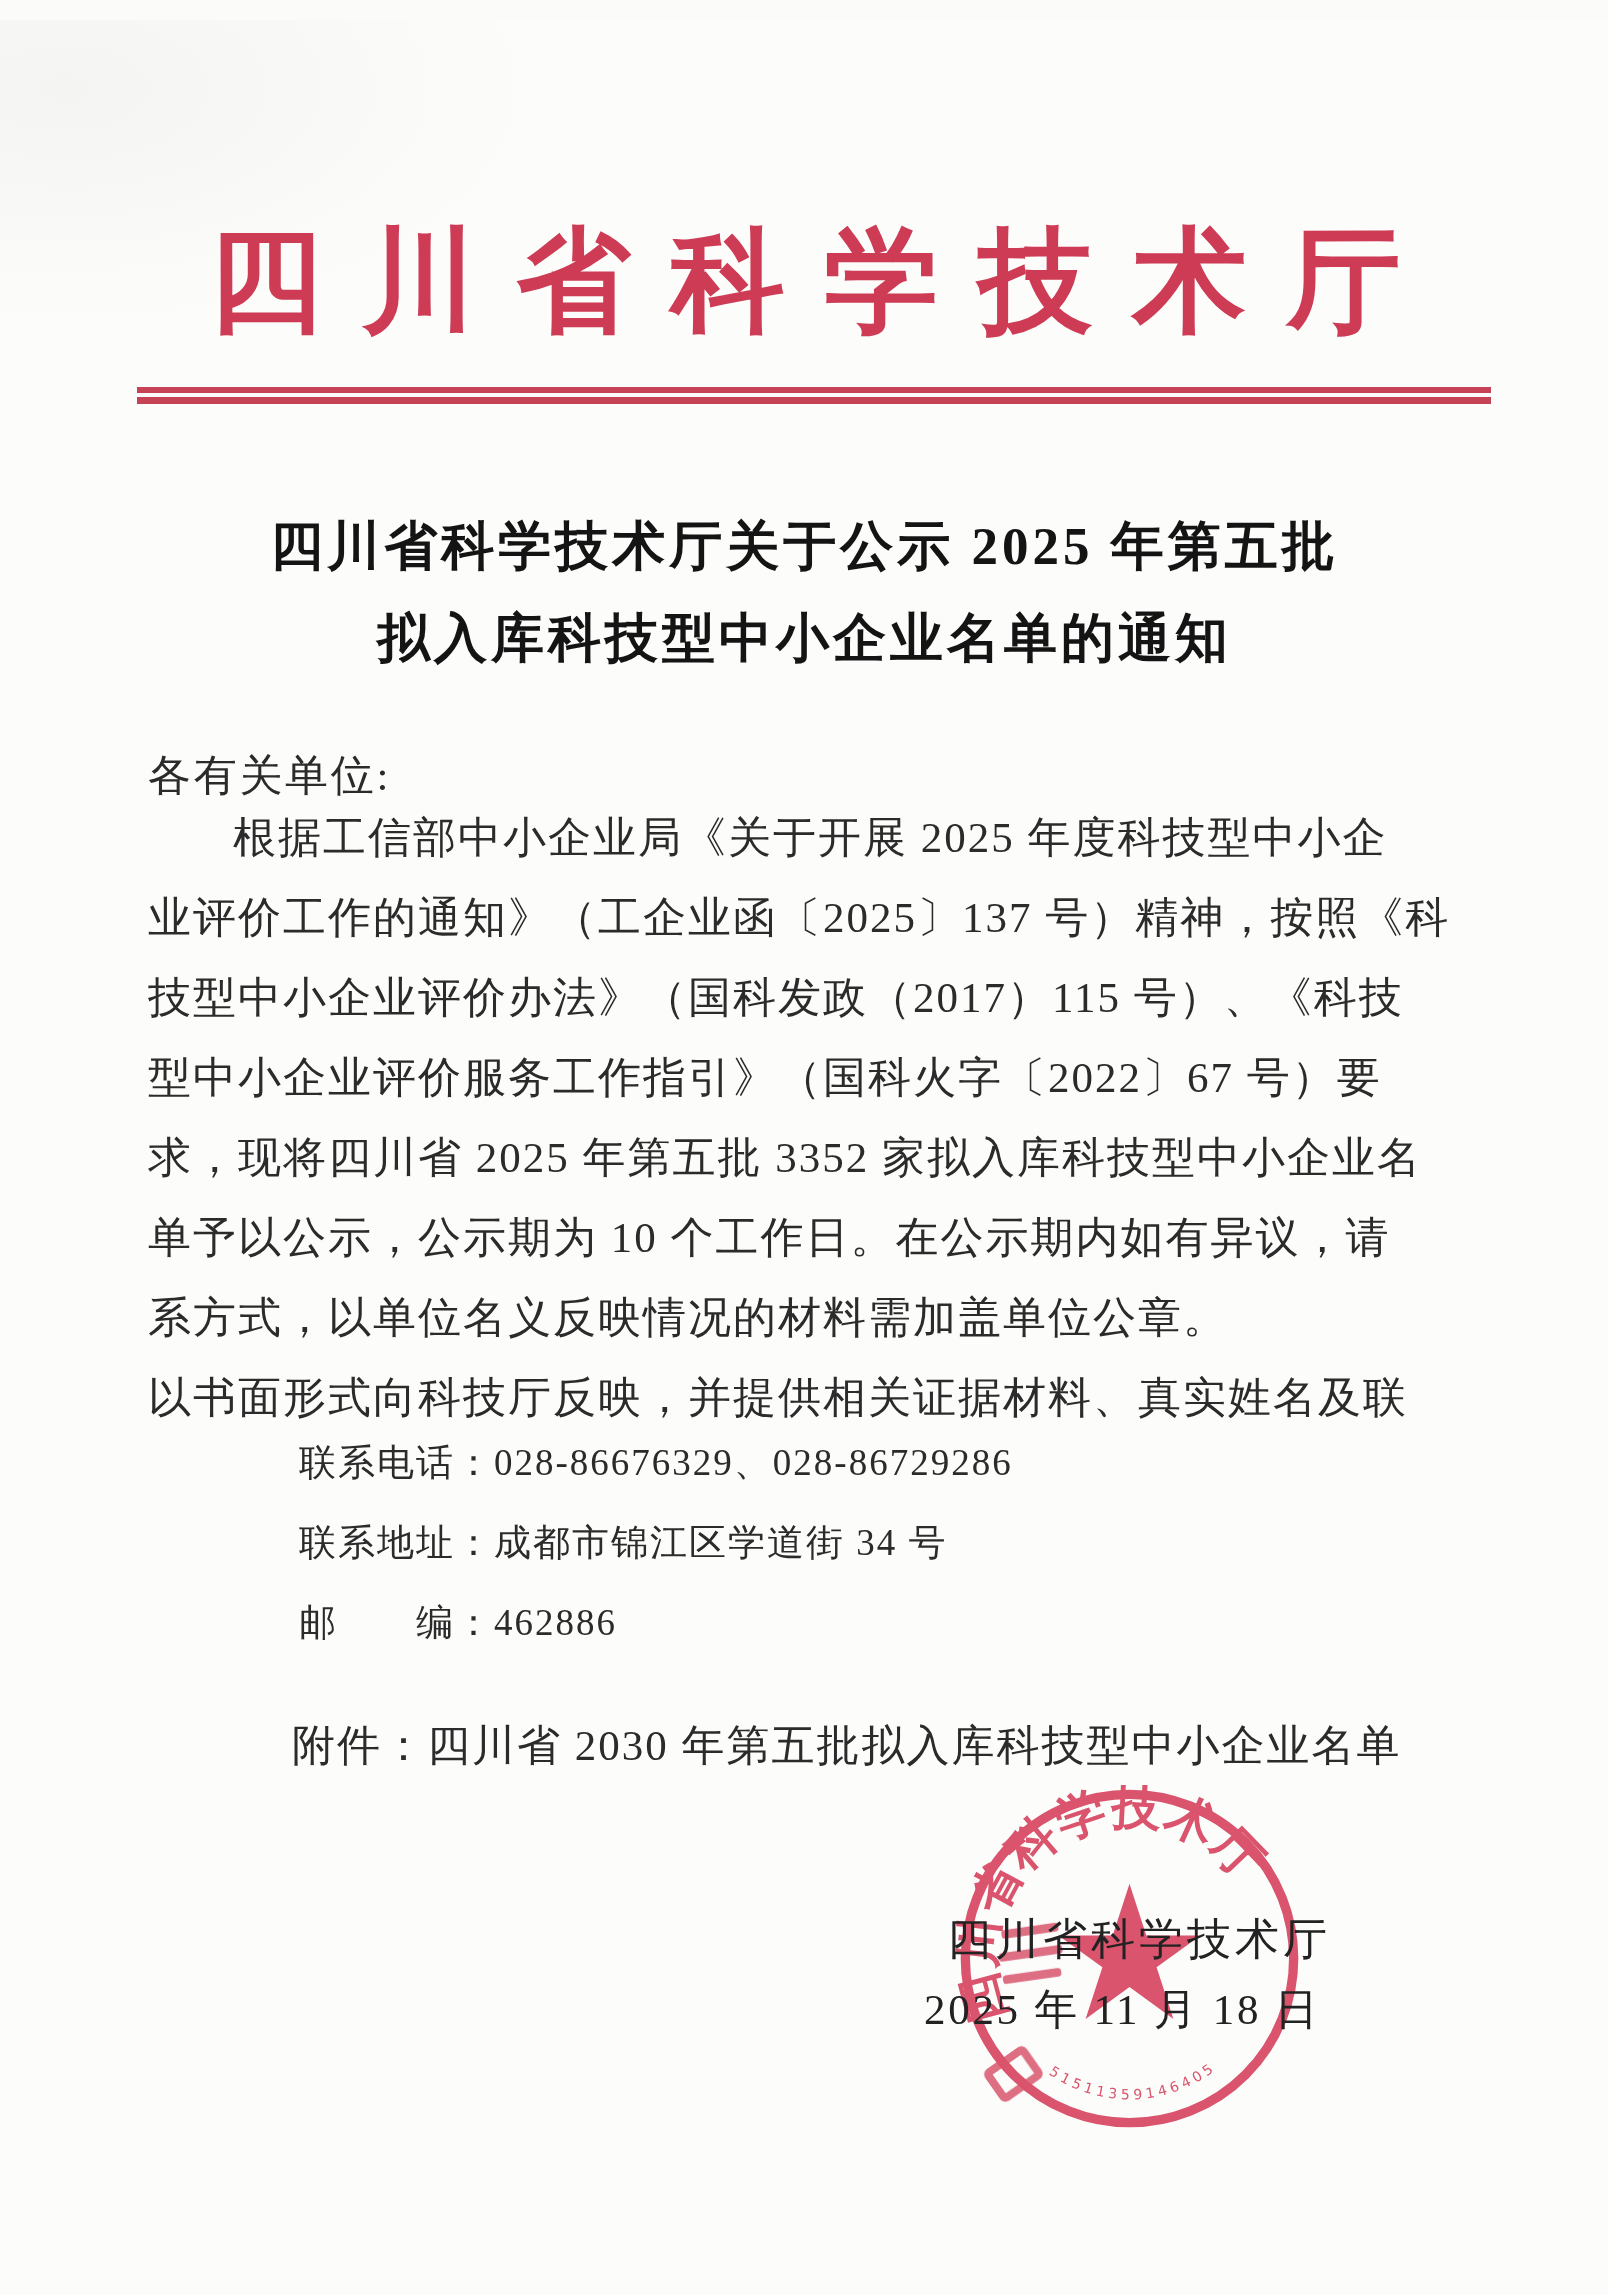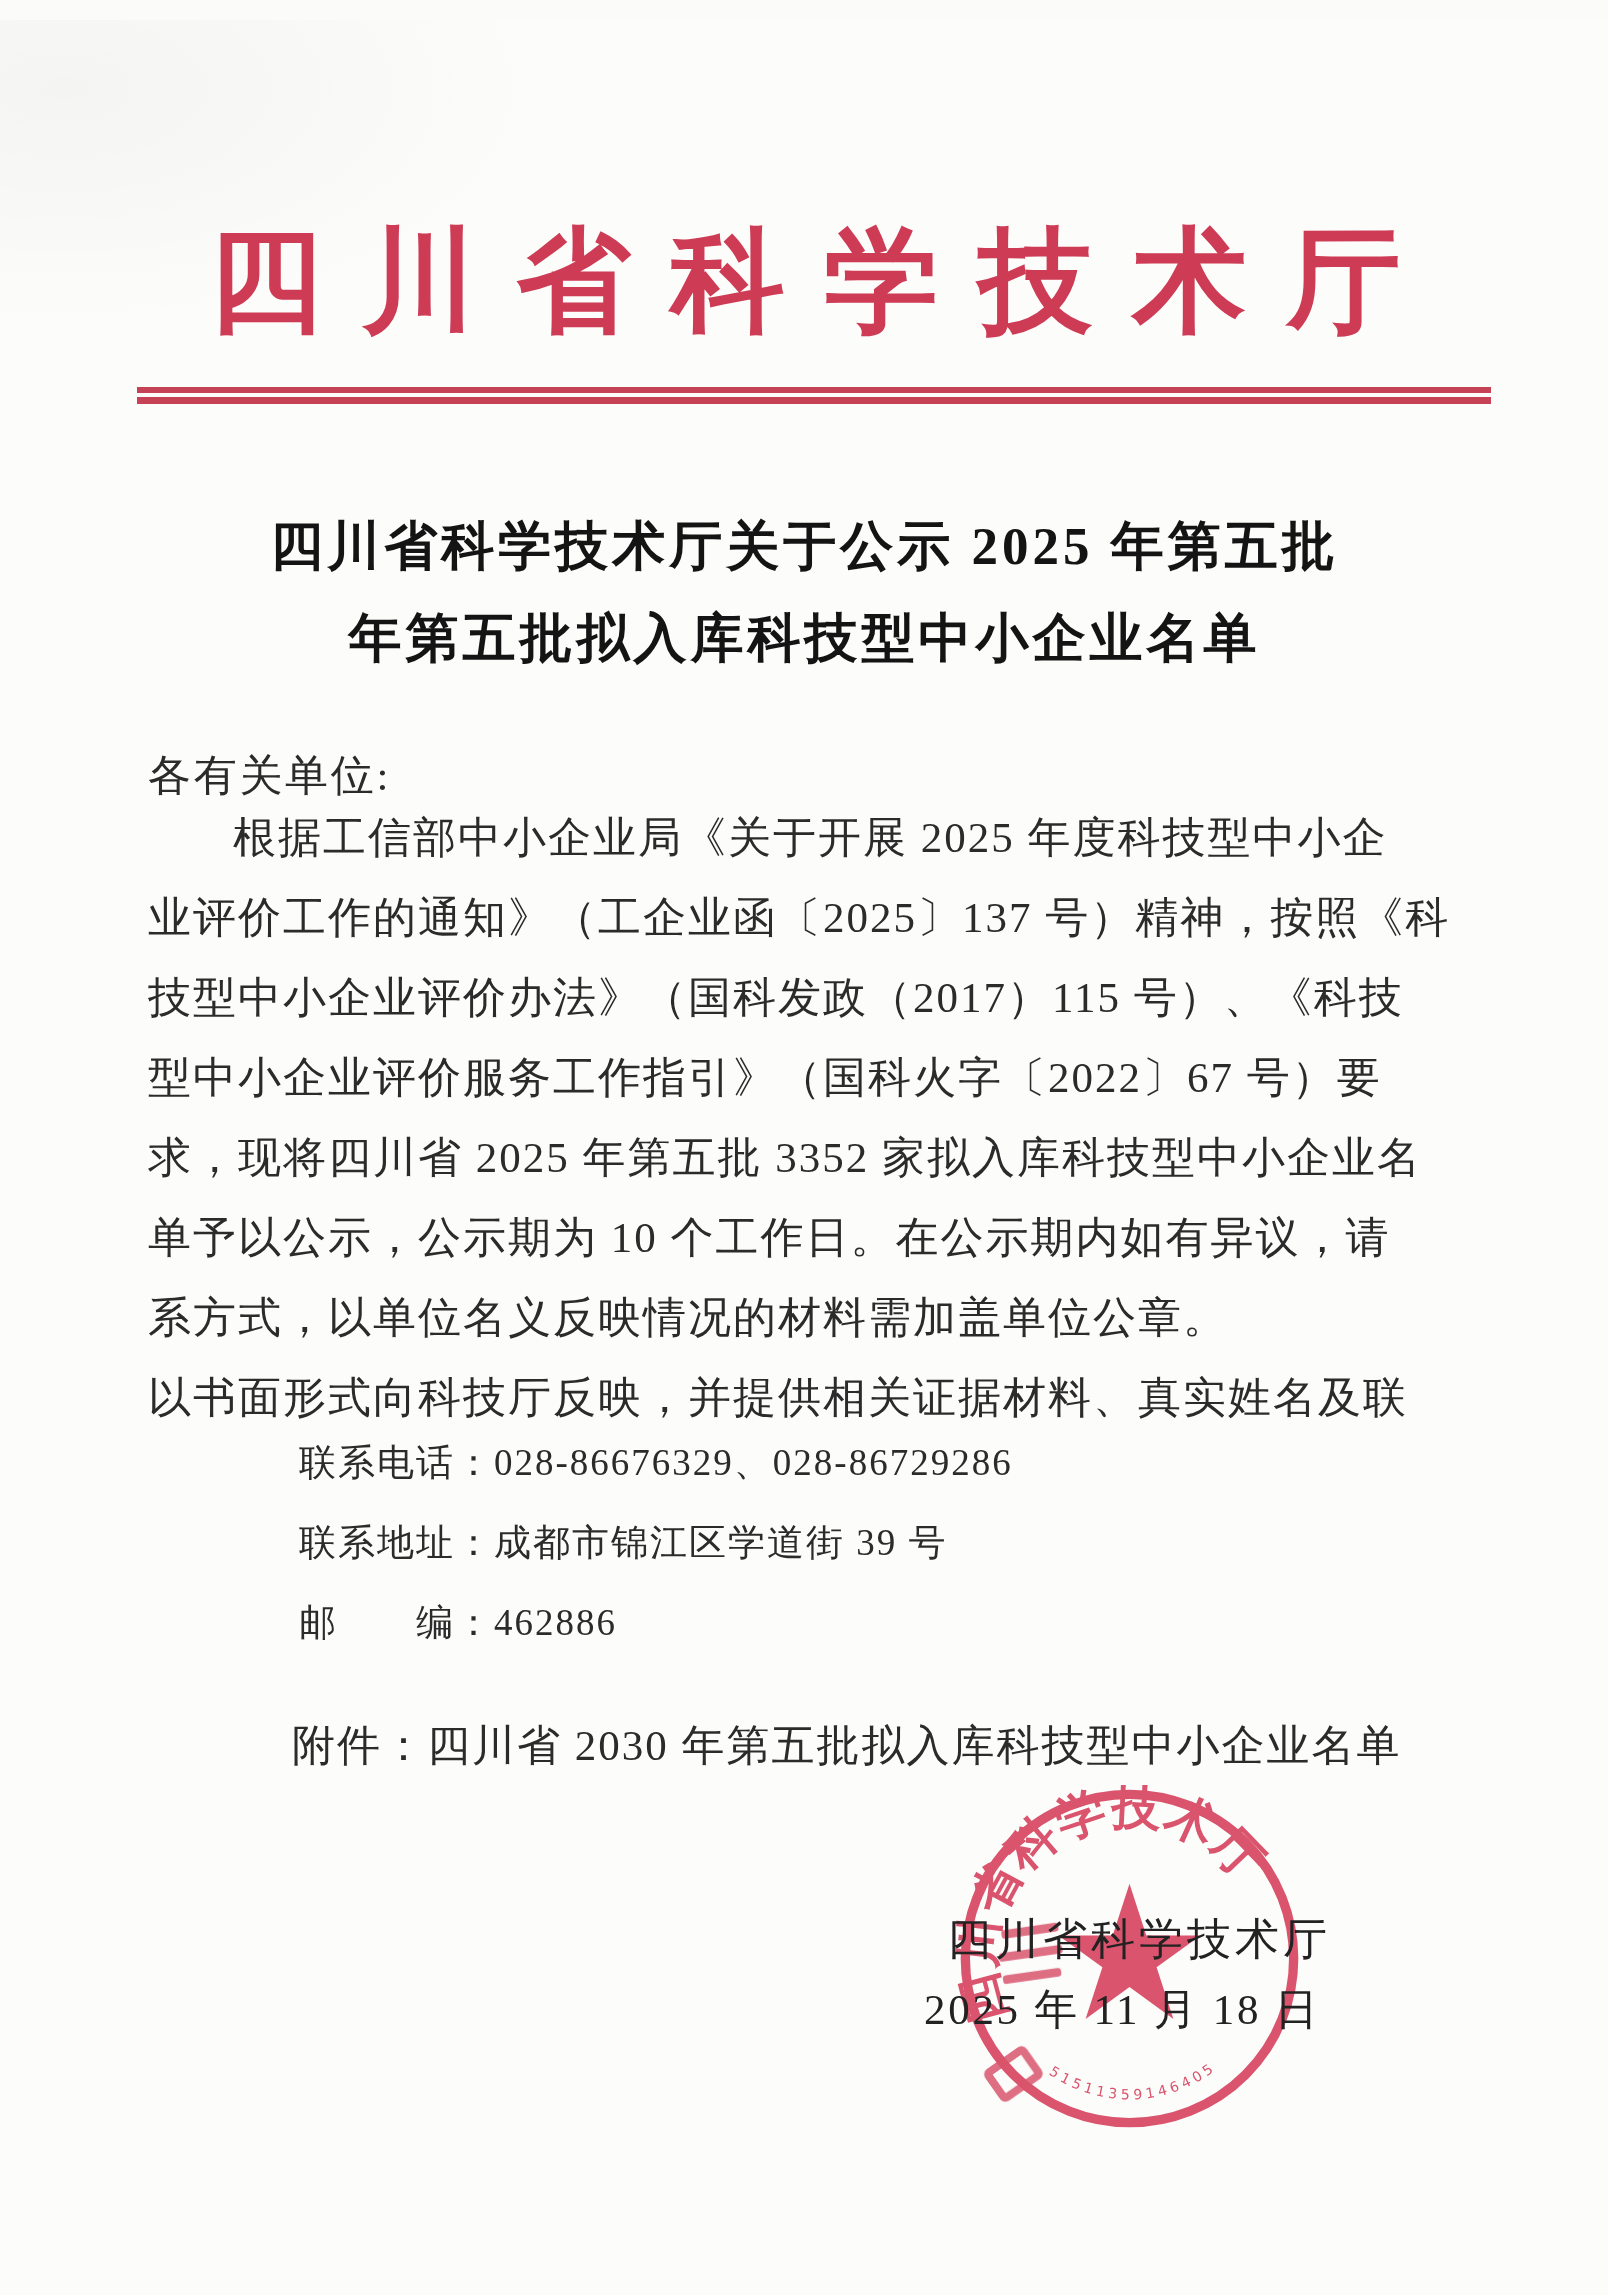--- a/index.html
+++ b/index.html
@@ -78,38 +78,38 @@
 </style>
 </head>
 <body>
 
 <div class="page">
 
   <div class="letterhead">四川省科学技术厅</div>
   <div class="red-rule"></div>
 
   <div class="doc-title l1">四川省科学技术厅关于公示 2025 年第五批</div>
-  <div class="doc-title l2">年第五批拟入库科技型中小企业名单</div>
+  <div class="doc-title l2">拟入库科技型中小企业名单的通知</div>
 
   <div class="salutation">各有关单位:</div>
 
   <div class="body-block">
     <div class="bline indent">根据工信部中小企业局《关于开展 2025 年度科技型中小企</div>
     <div class="bline">业评价工作的通知》（工企业函〔2025〕137 号）精神，按照《科</div>
     <div class="bline">技型中小企业评价办法》（国科发政（2017）115 号）、《科技</div>
     <div class="bline">型中小企业评价服务工作指引》（国科火字〔2022〕67 号）要</div>
     <div class="bline">求，现将四川省 2025 年第五批 3352 家拟入库科技型中小企业名</div>
     <div class="bline">单予以公示，公示期为 10 个工作日。在公示期内如有异议，请</div>
     <div class="bline">系方式，以单位名义反映情况的材料需加盖单位公章。</div>
     <div class="bline">以书面形式向科技厅反映，并提供相关证据材料、真实姓名及联</div>
   </div>
 
   <div class="contact-block">
     <div>联系电话：028-86676329、028-86729286</div>
-    <div>联系地址：成都市锦江区学道街 39 号</div>
+    <div>联系地址：成都市锦江区学道街 34 号</div>
     <div>邮　　编：462886</div>
   </div>
 
   <div class="attachment-line">附件：四川省 2030 年第五批拟入库科技型中小企业名单</div>
 
   <svg class="seal" viewBox="-260 -260 520 520" xmlns="http://www.w3.org/2000/svg">
     <g fill="none" stroke="#d5415c">
       <circle cx="0" cy="0" r="246" stroke-width="14"></circle>
     </g>
 

